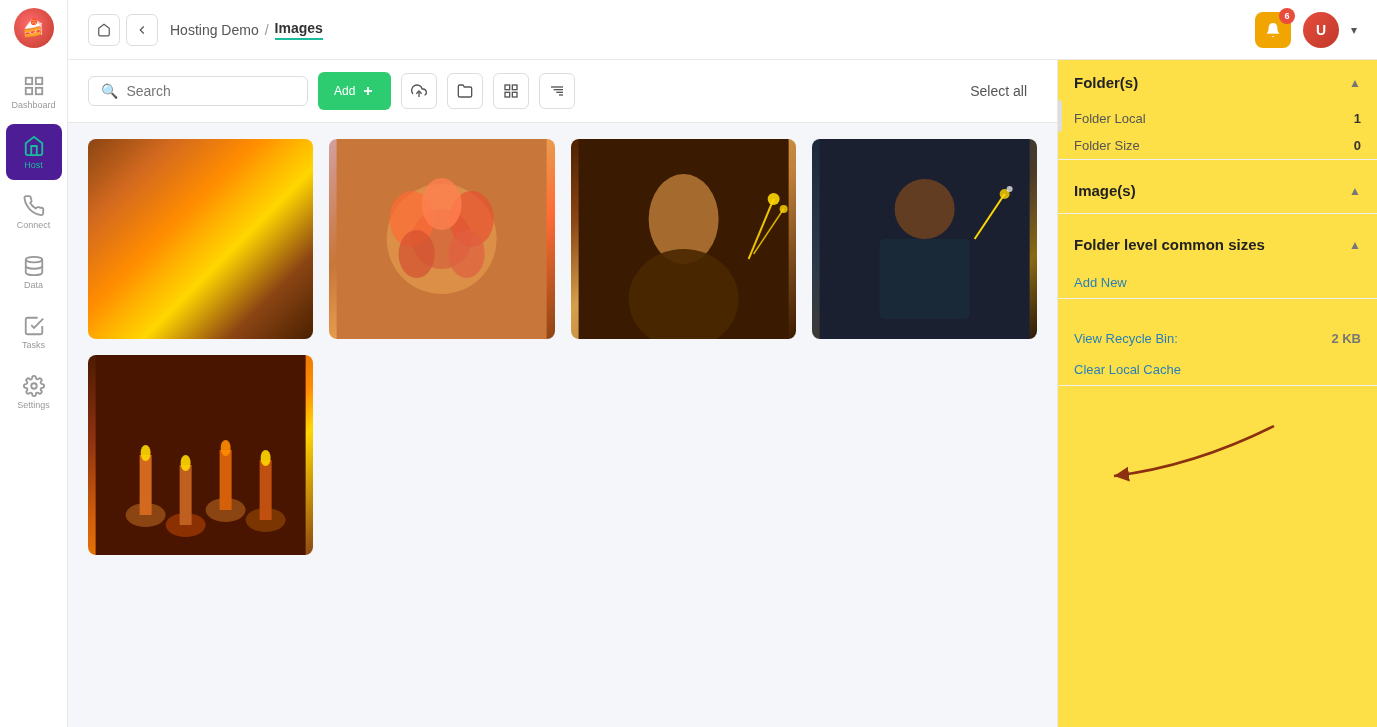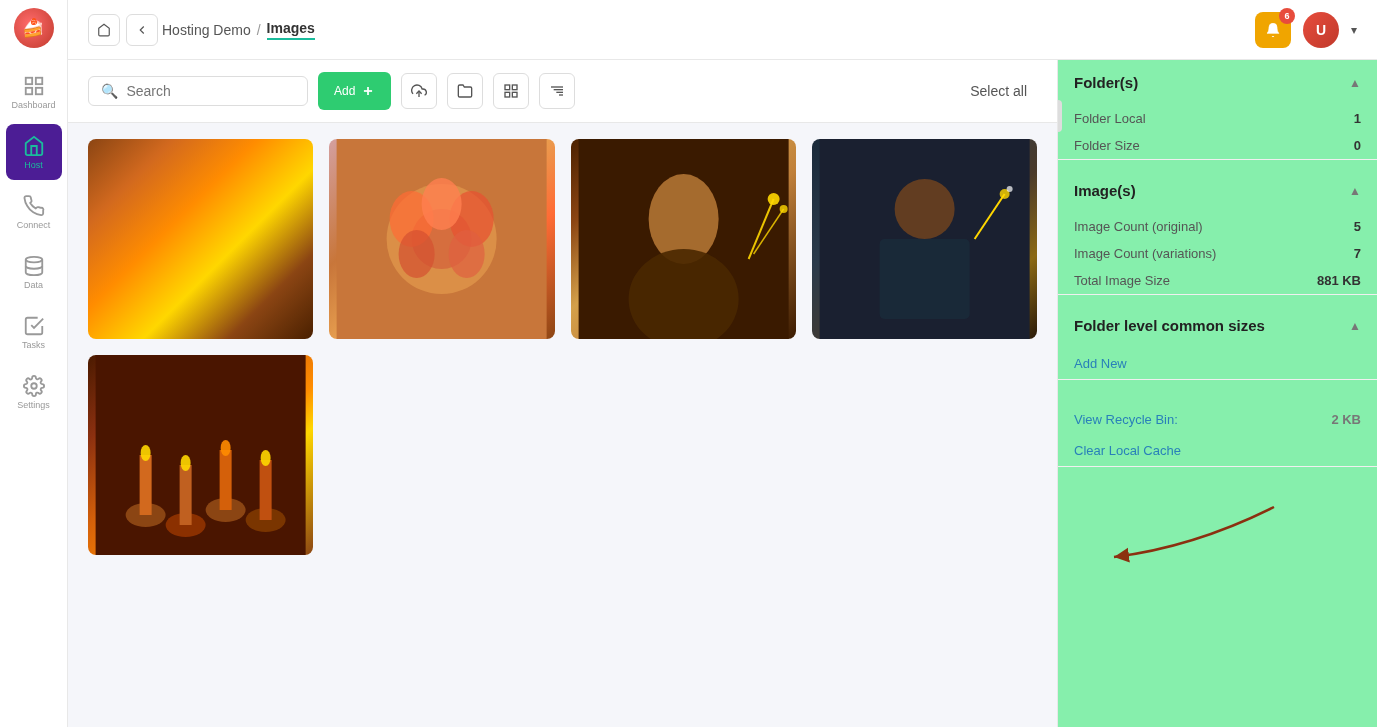--- a/index.html
+++ b/index.html
@@ -48,21 +48,21 @@
     .topbar {
       background: #fff;
       padding: 0 20px;
       height: 60px;
       display: flex;
       align-items: center;
       justify-content: space-between;
       border-bottom: 1px solid #e8e8e8;
     }
     .topbar-left {
-      display: flex; align-items: center; gap: 4px;
+      display: flex; align-items: center; gap: 12px;
     }
     .topbar-nav {
       display: flex; align-items: center; gap: 6px;
     }
     .nav-btn {
       width: 32px; height: 32px;
       border: 1.5px solid #ddd; border-radius: 6px;
       display: flex; align-items: center; justify-content: center;
       cursor: pointer; background: #fff; color: #555;
     }
@@ -164,21 +164,21 @@
 
     
     .img-candle1 { background: linear-gradient(135deg, #8B4513 0%, #D2691E 20%, #FF8C00 40%, #FFD700 60%, #8B4513 80%, #4a2000 100%); }
     .img-flowers { background: linear-gradient(135deg, #d4a0a0 0%, #c8763a 30%, #e8a050 50%, #ff6b35 70%, #8B4513 100%); }
     .img-woman { background: linear-gradient(135deg, #4a2000 0%, #8B4513 20%, #D4A04A 40%, #c0803a 60%, #3a1a00 100%); }
     .img-man { background: linear-gradient(135deg, #1a2a3a 0%, #2a3a4a 30%, #4a3a2a 60%, #8B6914 80%, #2a1a0a 100%); }
     .img-candle2 { background: linear-gradient(135deg, #4a1a00 0%, #8B3010 20%, #D4600A 40%, #FF8C00 60%, #FFD700 70%, #8B4513 100%); }
 
     
     .right-panel {
-      width: 320px; background: #86efac;
+      width: 320px; background: #fde047;
       border-left: 1px solid #e8e8e8;
       overflow-y: auto;
       flex-shrink: 0;
     }
     .panel-section {
       border-bottom: 1px solid #f0f0f0;
     }
     .panel-section-header {
       display: flex; align-items: center; justify-content: space-between;
       padding: 14px 16px; cursor: pointer;
@@ -433,34 +433,20 @@
             <span class="panel-row-value">0</span>
           </div>
         </div>
       </div>
 
       <div class="panel-section" style="margin-top: 8px;">
         <div class="panel-section-header">
           <span class="panel-section-title">Image(s)</span>
           <span class="panel-chevron">▲</span>
         </div>
-        <div>
-          <div class="panel-row">
-            <span>Image Count (original)</span>
-            <span class="panel-row-value">5</span>
-          </div>
-          <div class="panel-row">
-            <span>Image Count (variations)</span>
-            <span class="panel-row-value">7</span>
-          </div>
-          <div class="panel-row">
-            <span>Total Image Size</span>
-            <span class="panel-row-value">881 KB</span>
-          </div>
-        </div>
       </div>
 
       <div class="panel-section" style="margin-top: 8px;">
         <div class="panel-section-header">
           <span class="panel-section-title">Folder level common sizes</span>
           <span class="panel-chevron">▲</span>
         </div>
         <div>
           <a class="panel-link">Add New</a>
         </div>

